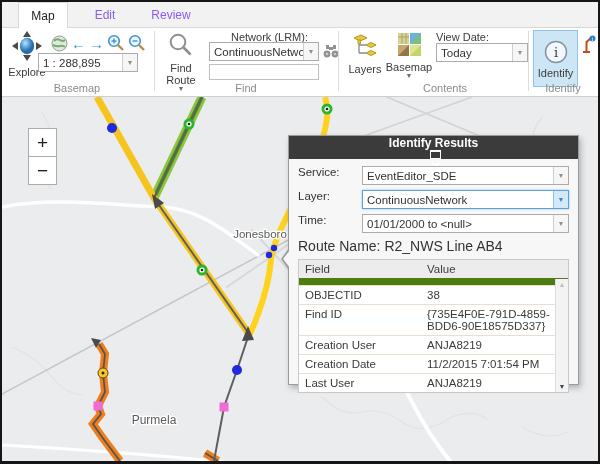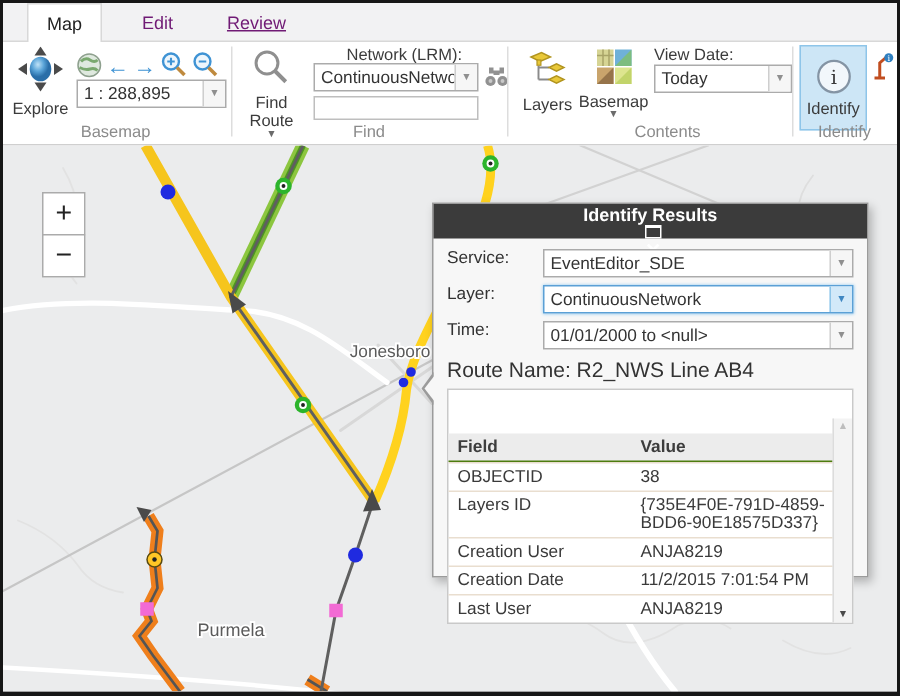--- a/index.html
+++ b/index.html
@@ -6,21 +6,21 @@
   html,body { background:#888; }
   body { font-family:"Liberation Sans", sans-serif; }
   .screen {
     position:relative; width:600px; height:464px; background:#fff;
     border:2px solid #161616; border-bottom-width:3px; overflow:hidden;
   }
   
   .tabbar { position:absolute; left:0; top:0; width:596px; height:26px;
     background:#f2f2f3; border-bottom:1px solid #d8d8d8; }
   .tab { position:absolute; top:0; height:26px; display:flex; align-items:center;
-    justify-content:center; font-size:12px; color:#701a75; cursor:default; }
+    justify-content:center; font-size:12px; color:#8b5cf6; cursor:default; }
   .tab.active { background:#fff; border:1px solid #d8d8d8; border-bottom:none; height:27px; color:#222; }
   
   .ribbon { position:absolute; left:0; top:26px; width:596px; height:69px; background:#fff;
     border-bottom:1px solid #cfcfcf; font-size:11px; color:#3b3b3b; }
   .vsep { position:absolute; top:3px; height:60px; width:1px; background:#ddd; }
   .grouplabel { position:absolute; bottom:2px; text-align:center; font-size:11px; color:#8b8b8b; }
   .ribbtn { position:absolute; display:flex; flex-direction:column; align-items:center; cursor:pointer; }
   .ribbtn .lbl { font-size:11px; color:#3b3b3b; text-align:center; line-height:12px; margin-top:2px; }
   .iconrow { position:absolute; display:flex; align-items:center; gap:3px; }
   .navarrow { color:#3f93d4; font-size:15px; font-weight:bold; line-height:16px; cursor:pointer; }
@@ -54,21 +54,21 @@
   .notch::after { content:""; position:absolute; left:1.5px; top:-9.5px; width:0; height:0;
     border-top:9.5px solid transparent; border-bottom:9.5px solid transparent; border-right:7px solid #f7f7f7; }
   .popup-body { padding:7px 9px 0 9px; }
   .formrow { display:flex; align-items:flex-start; height:19px; margin-bottom:5px; font-size:11.5px; color:#333; }
   .formrow .flabel { width:64px; flex:none; }
   .formrow .combo { flex:1; height:19px; }
   .combo.hl { border-color:#5ba0d6; box-shadow:0 0 2px #8ec8ef; }
   .combo.hl .arrow-btn { background:#d2e9f9; border-left-color:#8ec5e9; color:#3f87c2; }
   .routename { font-size:14px; color:#333; height:17px; margin-bottom:4px; }
   .ptable { position:relative; background:#fff; border:1px solid #c9c9c9; font-size:11.5px; color:#3a3a3a; }
-  .thead { display:flex; background:#ececec; border-bottom:1px solid #4d7c0f; font-weight:bold; color:#3d3d3d;margin-top:29px; }
+  .thead { display:flex; background:#ececec; border-bottom:7px solid #4d7c0f; font-weight:normal; color:#3d3d3d; }
   .thead div, .trow div { padding:3px 6px; }
   .col-f { width:122px; flex:none; }
   .col-v { flex:1; padding-right:16px !important; word-break:break-all; }
   .trow { display:flex; border-top:1px solid #e9decf; }
   .trow:first-of-type { border-top:none; }
   .tscroll { position:absolute; top:19px; right:0; bottom:0; width:13px; background:#f3f3f3;
     border-left:1px solid #dcdcdc; display:flex; flex-direction:column; justify-content:space-between;
     align-items:center; padding:2px 0; cursor:pointer; }
   .tscroll .up { color:#bdbdbd; font-size:7px; }
   .tscroll .dn { color:#4a4a4a; font-size:7px; }
@@ -78,21 +78,21 @@
 
 <div class="screen">
 
   <div class="tabbar">
     <div class="tab active" style="left:16px;width:50px;">
         <span>Map</span>
       </div>
     <div class="tab" style="left:78px;width:50px;">
         <span>Edit</span>
       </div>
-    <div class="tab" style="left:140px;width:58px;text-decoration:underline;">
+    <div class="tab" style="left:140px;width:58px;">
         <span>Review</span>
       </div>
   </div>
 
   <div class="ribbon">
 
     <div class="ribbtn" style="left:4px;top:3px;width:42px;">
       <span>
         <svg width="30" height="31" viewBox="0 0 30 31">
           <defs>
@@ -129,21 +129,21 @@
           </svg>
       </span>
       <span>
         <svg width="18" height="18" viewBox="0 0 18 18">
             <circle cx="7" cy="7" r="5.3" fill="#eef6fc" stroke="#3f93d4" stroke-width="1.6"></circle>
             <line x1="4.5" y1="7" x2="9.5" y2="7" stroke="#3f93d4" stroke-width="1.4"></line>
             <line x1="11" y1="11" x2="16" y2="16" stroke="#bf8a3e" stroke-width="2.4"></line>
           </svg>
       </span>
     </div>
-    <div class="combo" style="position:absolute;left:49px;top:25px;width:100px;">
+    <div class="combo" style="position:absolute;left:36px;top:25px;width:100px;">
       <span class="val">1 : 288,895</span>
       <span class="arrow-btn">▼</span>
     </div>
     <div class="grouplabel" style="left:0;width:150px;">Basemap</div>
     <div class="vsep" style="left:152px;"></div>
 
     <div class="ribbtn" style="left:158px;top:4px;width:42px;">
       <span>
         <svg width="26" height="26" viewBox="0 0 26 26">
             <circle cx="10" cy="10" r="7.3" fill="none" stroke="#8f8f8f" stroke-width="2"></circle>
@@ -347,21 +347,21 @@
       <div class="ptable">
         <div class="thead">
           <div class="col-f">Field</div>
           <div class="col-v">Value</div>
         </div>
         <div class="trow">
           <div class="col-f">OBJECTID</div>
           <div class="col-v">38</div>
         </div>
         <div class="trow">
-          <div class="col-f">Layers ID</div>
+          <div class="col-f">Find ID</div>
           <div class="col-v">{735E4F0E-791D-4859-BDD6-90E18575D337}</div>
         </div>
         <div class="trow">
           <div class="col-f">Creation User</div>
           <div class="col-v">ANJA8219</div>
         </div>
         <div class="trow">
           <div class="col-f">Creation Date</div>
           <div class="col-v">11/2/2015 7:01:54 PM</div>
         </div>

